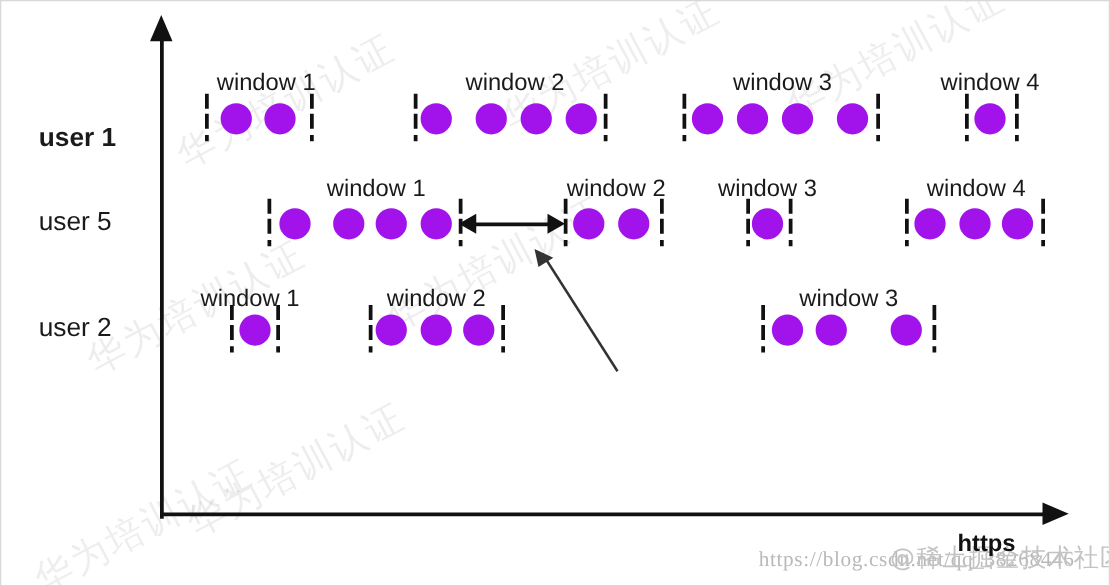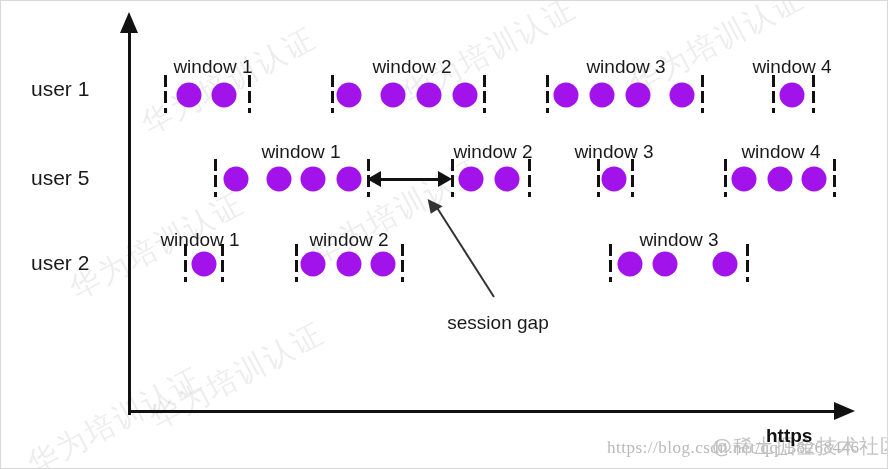--- a/index.html
+++ b/index.html
@@ -180,21 +180,21 @@
     <div class="wm-cn">@稀土掘金技术社区</div>
   </div>
 
   <div class="abs axis-v"></div>
   <div class="abs axis-v-head"></div>
   <div class="abs axis-h"></div>
   <div class="abs axis-h-head"></div>
   <div class="abs axis-label-time">https</div>
 
   <div id="rows-layer">
-      <div class="abs user-label" style="left: 30px; top: 76px;">user 1</div>
+      <div class="abs user-label" style="left: 30px; top: 98px; font-weight: bold;">user 1</div>
       <div class="abs win-label" style="left: 212px; top: 55px;">window 1</div>
       <div class="abs bracket" style="left: 163px; top: 74px;"></div>
       <div class="abs bracket" style="left: 247px; top: 74px;"></div>
       <div class="abs dot" style="left: 188px; top: 94px; background: rgb(162, 19, 236);"></div>
       <div class="abs dot" style="left: 223px; top: 94px; background: rgb(162, 19, 236);"></div>
       <div class="abs win-label" style="left: 411px; top: 55px;">window 2</div>
       <div class="abs bracket" style="left: 330px; top: 74px;"></div>
       <div class="abs bracket" style="left: 482px; top: 74px;"></div>
       <div class="abs dot" style="left: 348px; top: 94px; background: rgb(162, 19, 236);"></div>
       <div class="abs dot" style="left: 392px; top: 94px; background: rgb(162, 19, 236);"></div>
@@ -253,15 +253,14 @@
       <div class="abs dot" style="left: 724px; top: 263px; background: rgb(162, 19, 236);"></div>
     </div>
 
   <div class="abs gap-line"></div>
   <div class="abs gap-head-l"></div>
   <div class="abs gap-head-r"></div>
   <svg class="abs gap-callout" width="90" height="112" viewBox="0 0 90 112">
     <line x1="78" y1="108" x2="18" y2="14" stroke="#333" stroke-width="2"></line>
     <polygon points="15,8 24,22 10,22" fill="#333" transform="rotate(-32 17 15)"></polygon>
   </svg>
-  <div class="abs gap-text">session gap</div>
 
 </div>
 
 </body></html>

